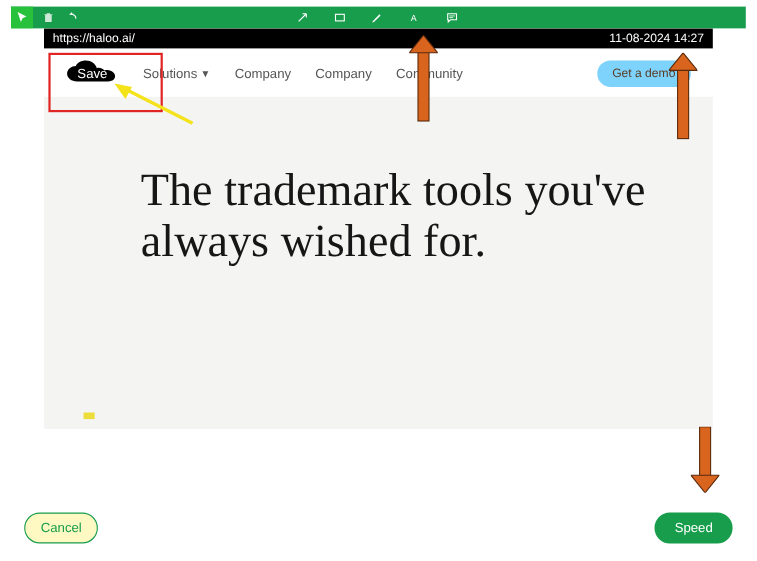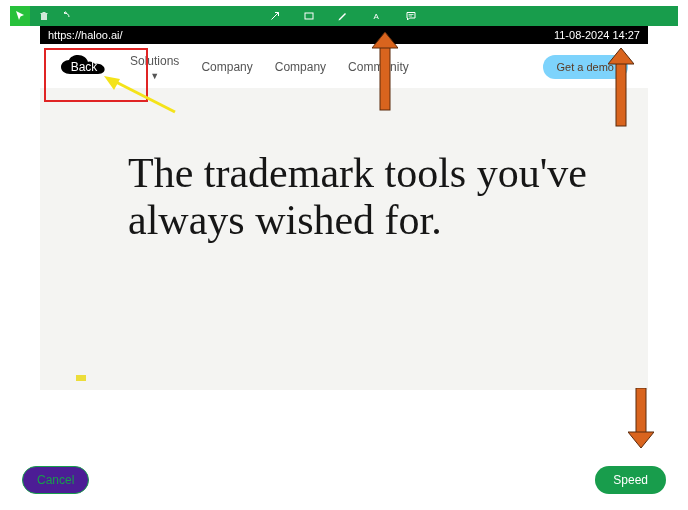--- a/index.html
+++ b/index.html
@@ -84,21 +84,21 @@
     font-weight: 400;
     width: 48px;
     height: 26px;
   }
   .logo svg.cloud { position: absolute; inset: 0; width: 48px; height: 26px; }
   .logo span { position: relative; z-index: 1; }
   .nav-link {
     font-size: 12px;
     color: #555;
     cursor: pointer;
-    display: flex; align-items: center; gap:3px;flex-direction:column;
+    display: flex; align-items: center; gap:3px;
   }
   .nav-link .caret { font-size: 9px; }
   .demo-btn {
     margin-left: auto;
     background: #7dd3fc;
     color: #5a3a23;
     border-radius: 999px;
     padding: 6px 14px;
     font-size: 11px;
   }
@@ -163,21 +163,21 @@
     border-radius: 999px;
     display: flex; align-items: center; justify-content: center;
     font-size: 12px;
     padding: 0 14px;
     cursor: pointer;
   }
   .btn-cancel {
     left: 22px; top: 6px;
     color: #189d4c;
     border: 1px solid #189d4c;
-    background: #4c1d95;
+    background: #fef9c3;
   }
   .btn-back {
     right: 90px; top: 6px;
     color: #189d4c;
     border: 1px solid #189d4c;
     background: #fff;
   }
   .btn-save {
     right: 22px; top: 6px;
     color: #fff;
@@ -239,21 +239,21 @@
   <div class="urlbar">
     <span>https://haloo.ai/</span>
     <span>11-08-2024 14:27</span>
   </div>
 
   <div class="site-nav">
     <div class="logo">
       <svg class="cloud" viewBox="0 0 48 26">
         <path fill="#000" d="M10 20c-5 0-9-3-9-7s4-7 8-7c1-3 5-5 9-5 5 0 9 3 10 7 2-1 5 0 7 2 3-1 7 0 9 3 2 4-1 7-6 7H10z"></path>
       </svg>
-      <span>Back</span>
+      <span>Save</span>
     </div>
     <div class="nav-link">
       <span>Solutions</span>
       <span class="caret">▼</span>
     </div>
     <div class="nav-link">Company</div>
     <div class="nav-link">Company</div>
     <div class="nav-link">Community</div>
     <div class="demo-btn">Get a demo</div>
   </div>

